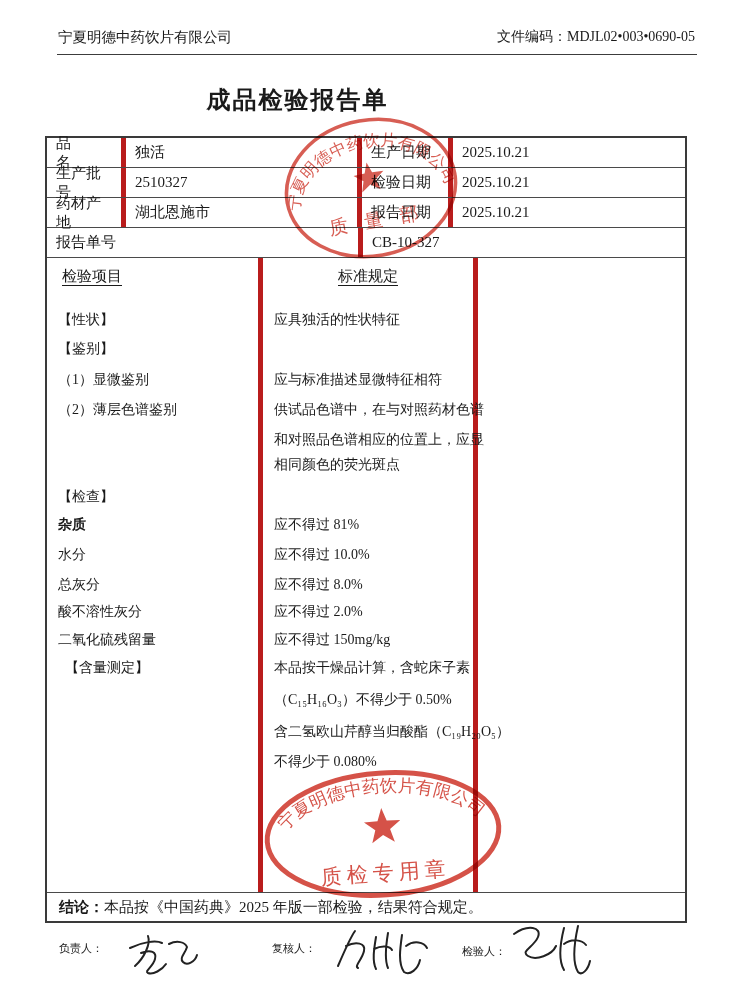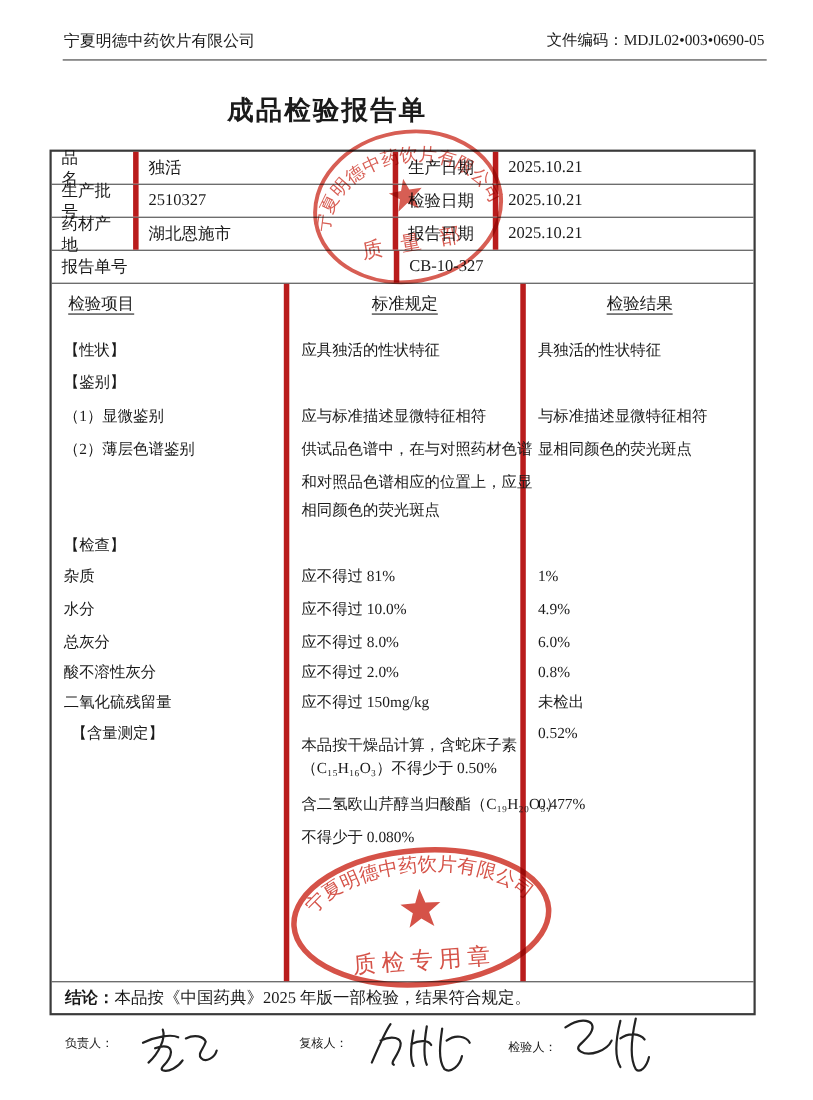--- a/index.html
+++ b/index.html
@@ -91,60 +91,45 @@
 
   <div class="main-row">
     <div class="mcol mcol-item br">
       <div class="mhead mhead-left"><span>检验项目</span></div>
       <div>
           <div class="cell-line" style="top: 52px;">【性状】</div>
           <div class="cell-line" style="top: 81px;">【鉴别】</div>
           <div class="cell-line" style="top: 112px;">（1）显微鉴别</div>
           <div class="cell-line" style="top: 142px;">（2）薄层色谱鉴别</div>
           <div class="cell-line" style="top: 229px;">【检查】</div>
-          <div class="cell-line" style="top: 257px;">杂质</div>
+          <div class="cell-line" style="top: 257px; font-weight: bold;">杂质</div>
           <div class="cell-line" style="top: 287px;">水分</div>
           <div class="cell-line" style="top: 317px;">总灰分</div>
           <div class="cell-line" style="top: 344px;">酸不溶性灰分</div>
           <div class="cell-line" style="top: 372px;">二氧化硫残留量</div>
           <div class="cell-line" style="top: 400px; padding-left: 18px;">【含量测定】</div>
         </div>
     </div>
     <div class="mcol mcol-standard br">
       <div class="mhead"><span>标准规定</span></div>
       <div>
           <div class="cell-line" style="top: 52px;">应具独活的性状特征</div>
           <div class="cell-line" style="top: 112px;">应与标准描述显微特征相符</div>
           <div class="cell-line" style="top: 142px;">供试品色谱中，在与对照药材色谱</div>
           <div class="cell-line" style="top: 172px;">和对照品色谱相应的位置上，应显</div>
           <div class="cell-line" style="top: 197px;">相同颜色的荧光斑点</div>
           <div class="cell-line" style="top: 257px;">应不得过 81%</div>
           <div class="cell-line" style="top: 287px;">应不得过 10.0%</div>
           <div class="cell-line" style="top: 317px;">应不得过 8.0%</div>
           <div class="cell-line" style="top: 344px;">应不得过 2.0%</div>
           <div class="cell-line" style="top: 372px;">应不得过 150mg/kg</div>
-          <div class="cell-line" style="top: 400px; margin-top: 11px;">本品按干燥品计算，含蛇床子素</div>
+          <div class="cell-line" style="top: 400px;">本品按干燥品计算，含蛇床子素</div>
           <div class="cell-line" style="top: 432px;">（C₁₅H₁₆O₃）不得少于 0.50%</div>
           <div class="cell-line" style="top: 464px;">含二氢欧山芹醇当归酸酯（C₁₉H₂₀O₅）</div>
           <div class="cell-line" style="top: 494px;">不得少于 0.080%</div>
-        </div>
-    </div>
-    <div class="mcol mcol-result">
-      <div class="mhead"><span>检验结果</span></div>
-      <div>
-          <div class="cell-line" style="top: 52px;">具独活的性状特征</div>
-          <div class="cell-line" style="top: 112px;">与标准描述显微特征相符</div>
-          <div class="cell-line" style="top: 142px;">显相同颜色的荧光斑点</div>
-          <div class="cell-line" style="top: 257px;">1%</div>
-          <div class="cell-line" style="top: 287px;">4.9%</div>
-          <div class="cell-line" style="top: 317px;">6.0%</div>
-          <div class="cell-line" style="top: 344px;">0.8%</div>
-          <div class="cell-line" style="top: 372px;">未检出</div>
-          <div class="cell-line" style="top: 400px;">0.52%</div>
-          <div class="cell-line" style="top: 464px;">0.477%</div>
         </div>
     </div>
   </div>
 
   <div class="concl-row">
     <span class="concl-label">结论：</span>
     <span>本品按《中国药典》2025 年版一部检验，结果符合规定。</span>
   </div>
 </div>
 

